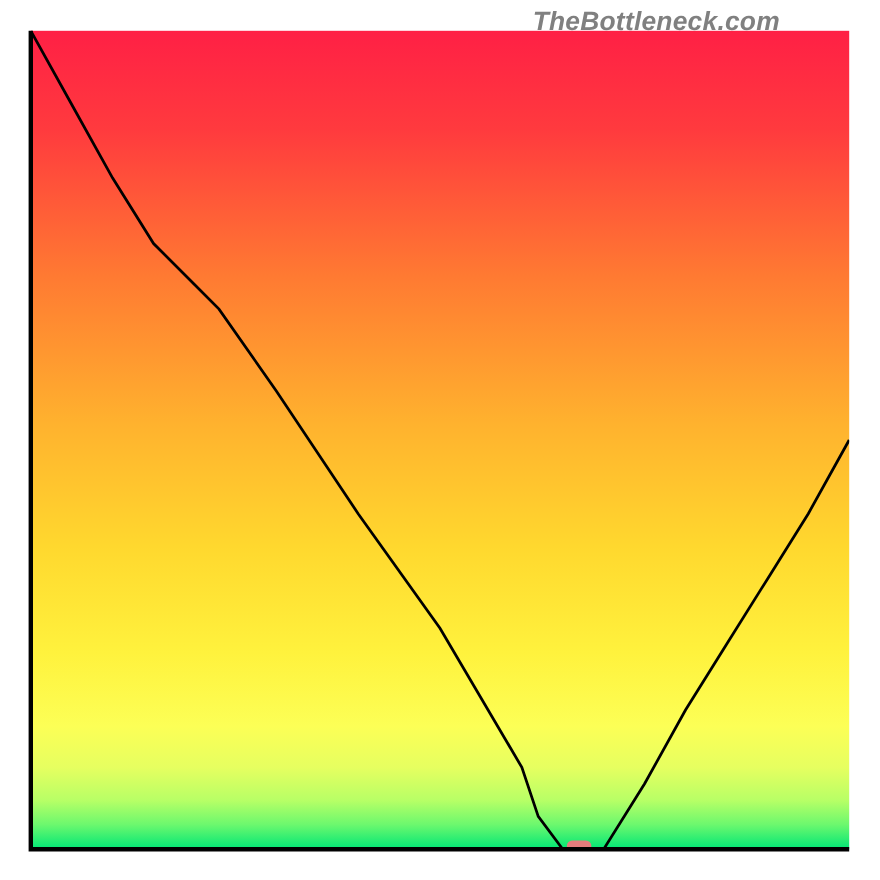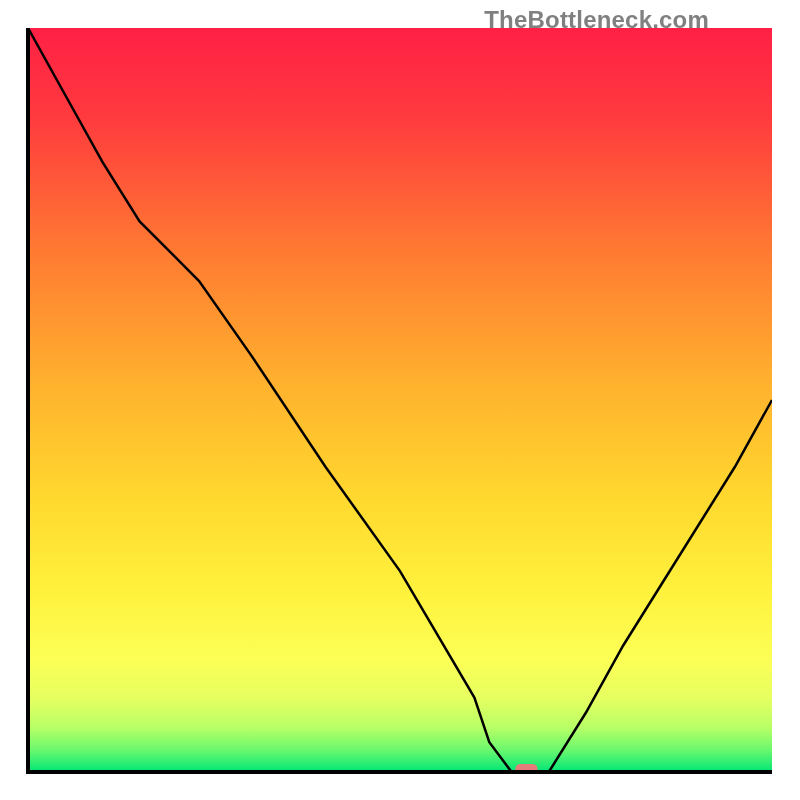--- a/index.html
+++ b/index.html
@@ -7,20 +7,21 @@
     padding: 0;
     width: 800px;
     height: 800px;
     background: #ffffff;
     font-family: Arial, Helvetica, sans-serif;
   }
   .chart-container {
     position: relative;
     width: 721px;
     height: 800px;
+    font-style: italic;
   }
   .watermark {
     position: absolute;
     top: 6px;
     right: 12px;
     color: #808080;
     font-size: 24px;
     font-weight: bold;
     z-index: 10;
     letter-spacing: 0.2px;

